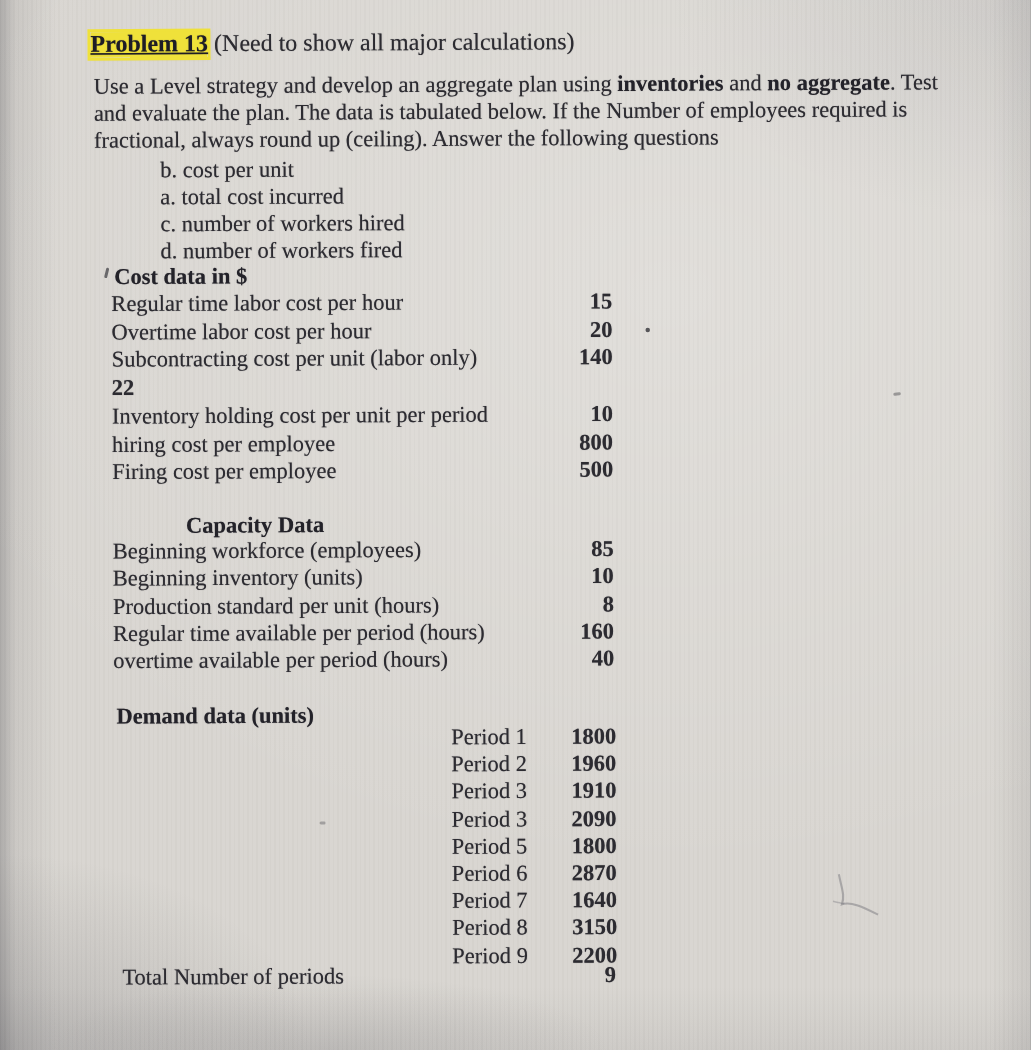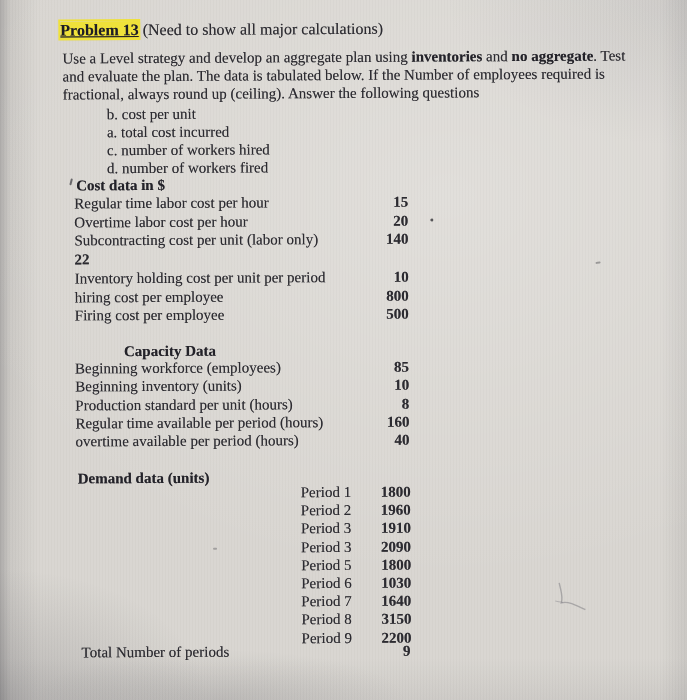--- a/index.html
+++ b/index.html
@@ -147,21 +147,21 @@
       <div class="row">
         <span class="lbl">Period 3</span>
         <span class="val">2090</span>
       </div>
       <div class="row">
         <span class="lbl">Period 5</span>
         <span class="val">1800</span>
       </div>
       <div class="row">
         <span class="lbl">Period 6</span>
-        <span class="val">1030</span>
+        <span class="val">2870</span>
       </div>
       <div class="row">
         <span class="lbl">Period 7</span>
         <span class="val">1640</span>
       </div>
       <div class="row">
         <span class="lbl">Period 8</span>
         <span class="val">3150</span>
       </div>
       <div class="row">

